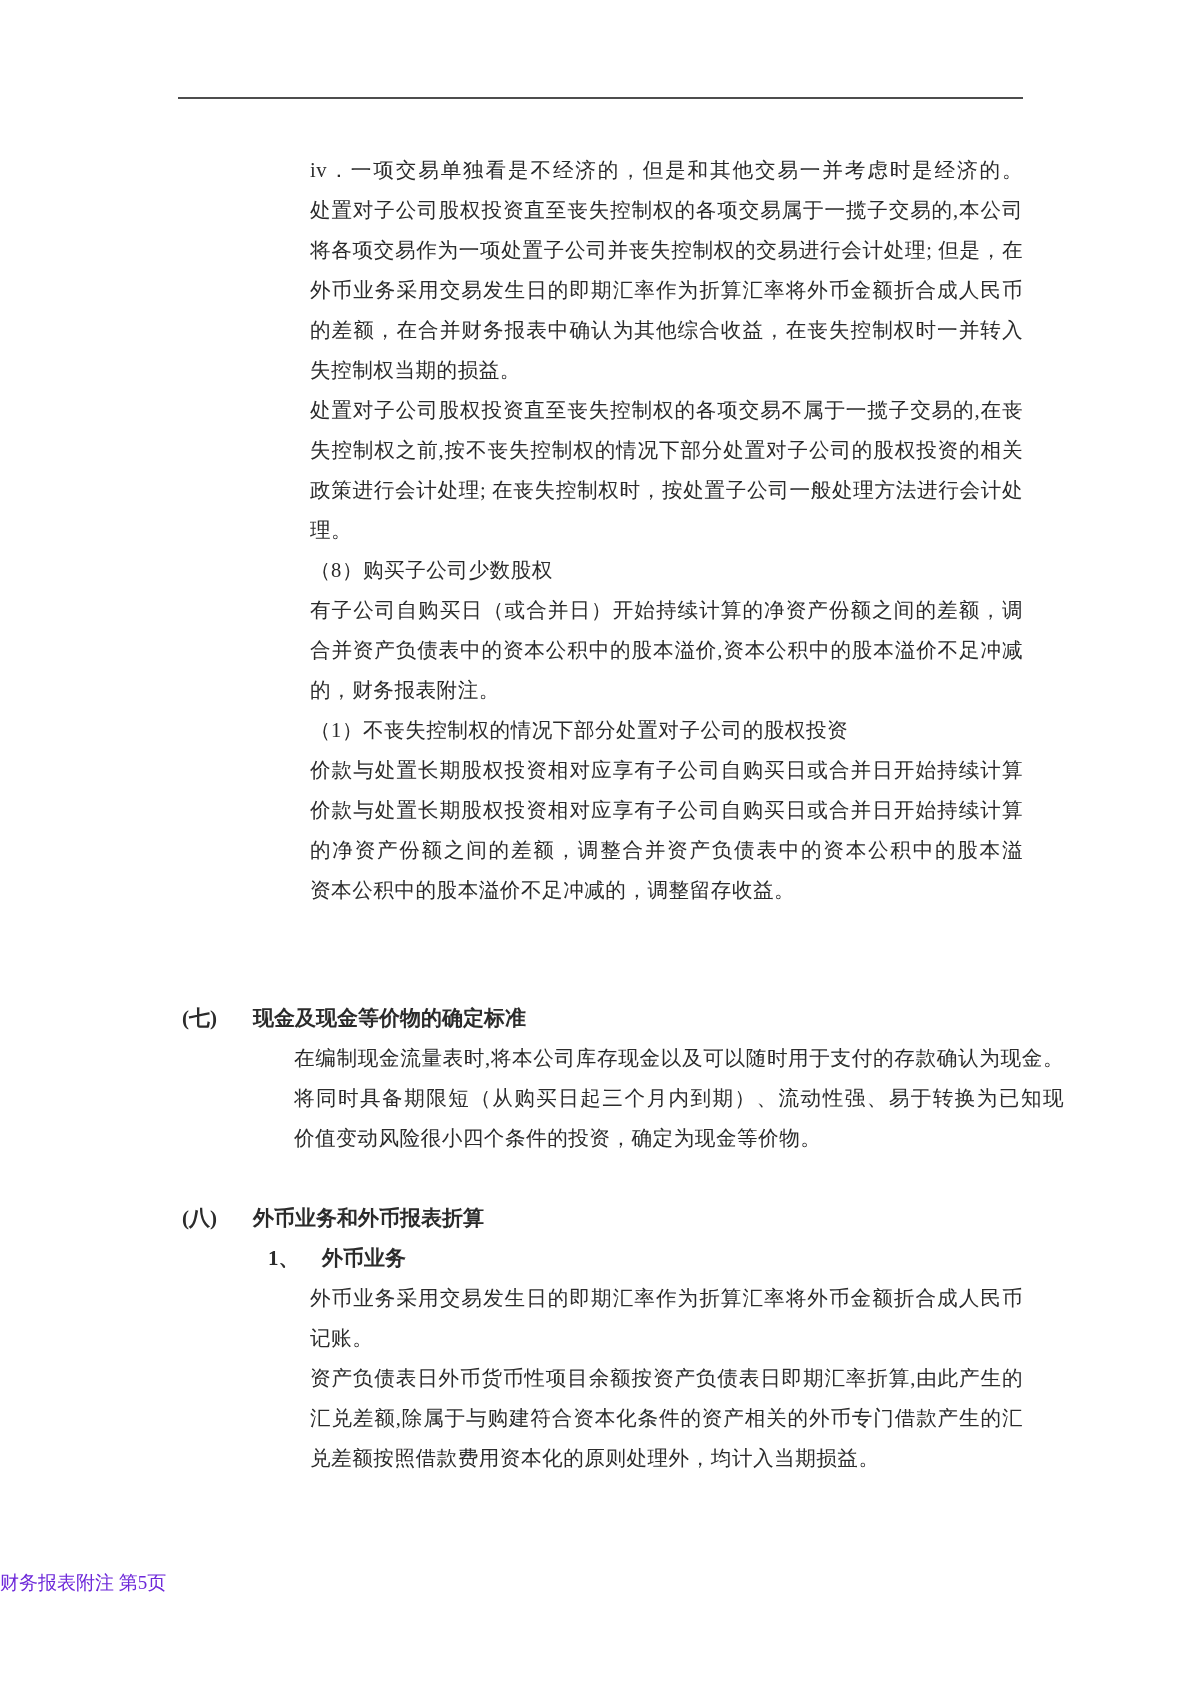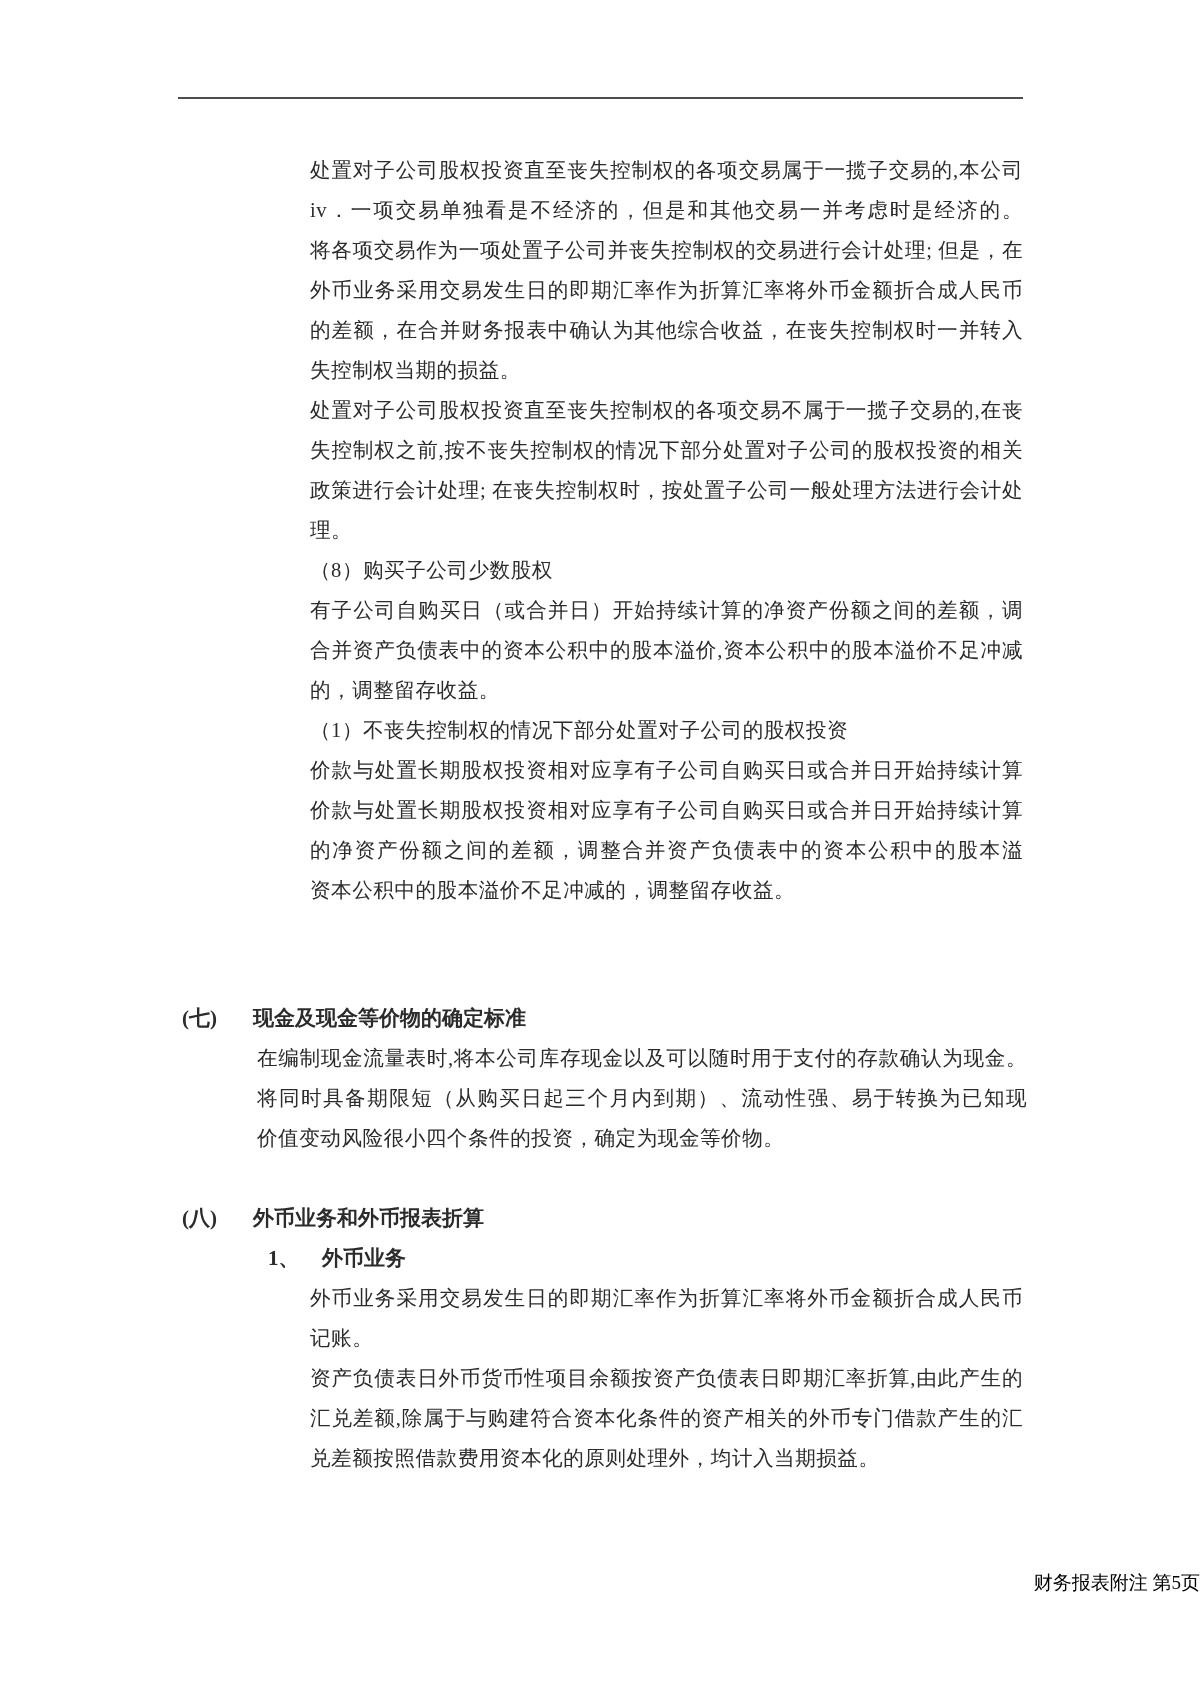--- a/index.html
+++ b/index.html
@@ -60,55 +60,55 @@
   .sec-label { width: 71px; }
   .sub-head {
     display: flex;
     margin-left: 86px;
     height: 40px;
     line-height: 40px;
     font-weight: bold;
     font-size: 21px;
   }
   .sub-number { width: 54px; }
-  .section-cash .sec-body { margin-left: 75px;  width: 770px; }
+  .section-cash .sec-body { margin-left: 112px;  width: 770px; }
   .section-fx   .sec-body { margin-left: 128px; width: 713px; }
   .footer {
     position: absolute;
     left: 0;
     top: 1568px;
     width: 1200px;
-    text-align: right;
+    text-align: left;
     font-size: 19px;
     line-height: 30px;
-    color: #000000;
+    color: #6d28d9;
   }
 </style>
 </head>
 <body>
 
 <div class="page">
 
   <div class="top-rule"></div>
 
   <div class="policy-block">
+      <div class="line full">iv．一项交易单独看是不经济的，但是和其他交易一并考虑时是经济的。</div>
       <div class="line full">处置对子公司股权投资直至丧失控制权的各项交易属于一揽子交易的,本公司</div>
-      <div class="line full">iv．一项交易单独看是不经济的，但是和其他交易一并考虑时是经济的。</div>
       <div class="line full">将各项交易作为一项处置子公司并丧失控制权的交易进行会计处理; 但是，在</div>
       <div class="line full">外币业务采用交易发生日的即期汇率作为折算汇率将外币金额折合成人民币</div>
       <div class="line full">的差额，在合并财务报表中确认为其他综合收益，在丧失控制权时一并转入丧</div>
       <div class="line">失控制权当期的损益。</div>
       <div class="line full">处置对子公司股权投资直至丧失控制权的各项交易不属于一揽子交易的,在丧</div>
       <div class="line full">失控制权之前,按不丧失控制权的情况下部分处置对子公司的股权投资的相关</div>
       <div class="line full">政策进行会计处理; 在丧失控制权时，按处置子公司一般处理方法进行会计处</div>
       <div class="line">理。</div>
       <div class="line">（8）购买子公司少数股权</div>
       <div class="line full">有子公司自购买日（或合并日）开始持续计算的净资产份额之间的差额，调整</div>
       <div class="line full">合并资产负债表中的资本公积中的股本溢价,资本公积中的股本溢价不足冲减</div>
-      <div class="line">的，调整留存收益。</div>
+      <div class="line">的，财务报表附注。</div>
       <div class="line">（1）不丧失控制权的情况下部分处置对子公司的股权投资</div>
       <div class="line full">价款与处置长期股权投资相对应享有子公司自购买日或合并日开始持续计算</div>
       <div class="line full">价款与处置长期股权投资相对应享有子公司自购买日或合并日开始持续计算</div>
       <div class="line full">的净资产份额之间的差额，调整合并资产负债表中的资本公积中的股本溢价，</div>
       <div class="line">资本公积中的股本溢价不足冲减的，调整留存收益。</div>
     </div>
 
   <div class="section section-cash">
     <div class="sec-head">
       <div class="sec-label">(七)</div>

